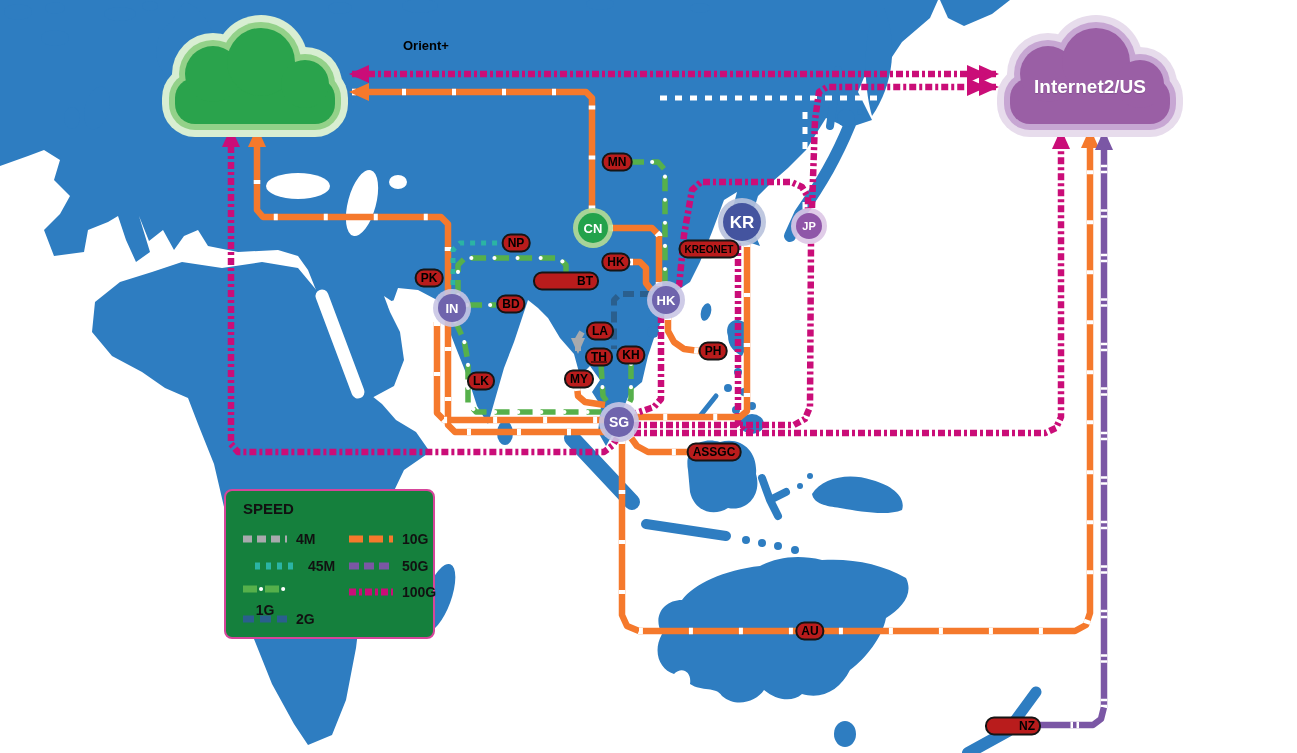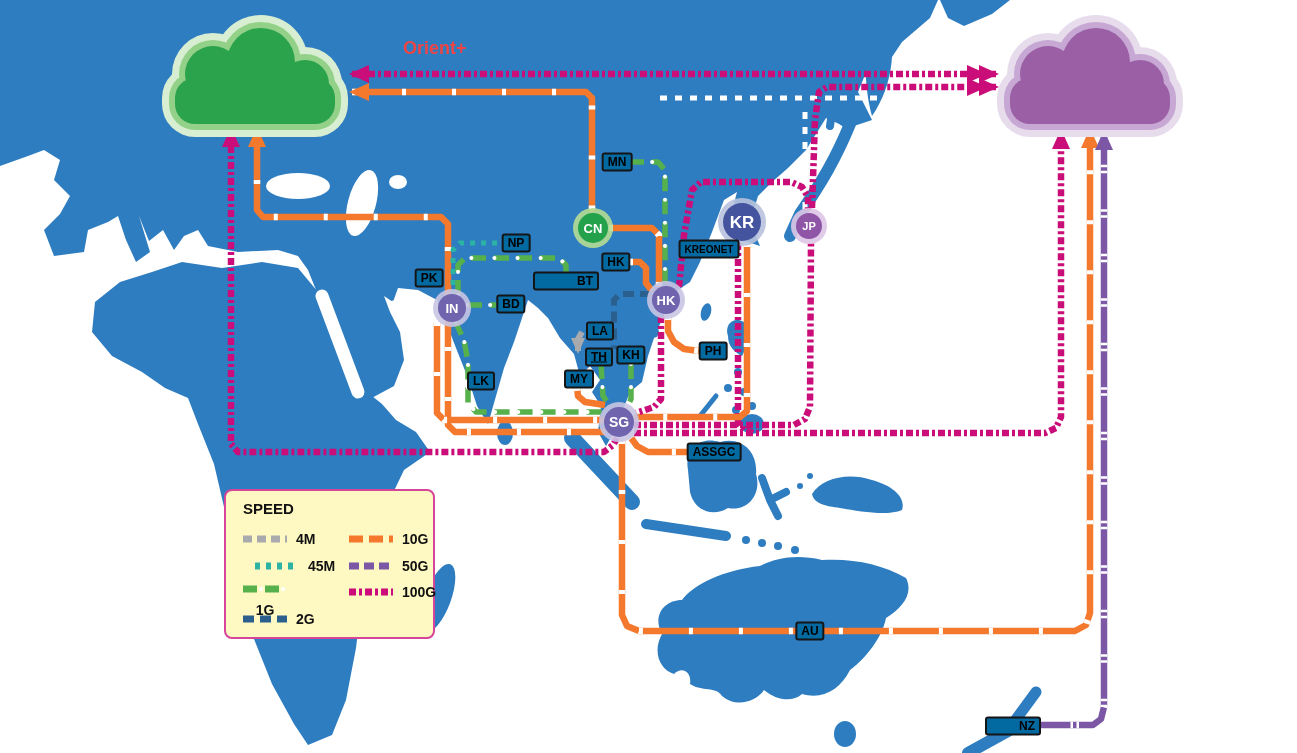--- a/index.html
+++ b/index.html
@@ -1,25 +1,25 @@
 <!DOCTYPE html>
 <html><head>
 <meta charset="utf-8">
 <style>
   html,body{margin:0;padding:0;background:#fff;}
   #stage{position:relative;width:1297px;height:753px;overflow:hidden;background:#fff;
          font-family:"Liberation Sans",sans-serif;}
   #netmap{position:absolute;left:0;top:0;}
-  .maplabel{position:absolute;transform:translate(-50%,-50%);background:#0369a1;
-    border:2px solid #151515;border-radius:3px;padding:0 4px;font-weight:bold;
+  .maplabel{position:absolute;transform:translate(-50%,-50%);background:#b91c1c;
+    border:2px solid #151515;border-radius:9px;padding:0 4px;font-weight:bold;
     font-size:12px;line-height:15px;color:#000;white-space:nowrap;z-index:6;}
   .cloudtext{position:absolute;width:180px;text-align:center;color:#fff;font-weight:bold;
     font-size:21px;z-index:7;text-shadow:0 1px 1px rgba(0,0,0,.15);}
-  #orient-label{position:absolute;font-weight:bold;font-size:18px;color:#ef4444;z-index:7;}
-  #legend{position:absolute;left:224px;top:489px;width:211px;height:150px;background:#fef9c3;
+  #orient-label{position:absolute;font-weight:bold;font-size:13px;color:#000000;z-index:7;}
+  #legend{position:absolute;left:224px;top:489px;width:211px;height:150px;background:#15803d;
     border:2px solid #d6459a;border-radius:8px;z-index:8;box-sizing:border-box;}
   #legend .ltitle{font-weight:bold;font-size:15px;color:#111;margin:9px 0 8px 17px;}
   .lrow{position:absolute;display:flex;align-items:center;gap:8px;}
   .lrow span{font-weight:bold;font-size:14px;color:#111;}
 </style>
 </head>
 <body>
 
 <div id="stage">
   <svg id="netmap" width="1297" height="753" viewBox="0 0 1297 753">
@@ -221,20 +221,21 @@
           <text x="666" y="304.68" text-anchor="middle" fill="#fff" font-family="&quot;Liberation Sans&quot;,sans-serif" font-weight="bold" font-size="13">HK</text>
         </g>
         <g>
           <circle cx="619" cy="422" r="20" fill="#c9c5e4" fill-opacity="0.9"></circle>
           <circle cx="619" cy="422" r="15" fill="#6f64ad"></circle>
           <text x="619" y="427.04" text-anchor="middle" fill="#fff" font-family="&quot;Liberation Sans&quot;,sans-serif" font-weight="bold" font-size="14">SG</text>
         </g>
       </g>
   </svg>
 
+  <div class="cloudtext" id="i2-text" style="font-size: 19px; left: 1000px; top: 76px;">Internet2/US</div>
   <div id="orient-label" style="left:403px;top:38px;">Orient+</div>
 
   <div id="labels-layer">
       <div class="maplabel" style="left: 617px; top: 162px;">MN</div>
       <div class="maplabel" style="left: 516px; top: 243px;">NP</div>
       <div class="maplabel" style="left: 429px; top: 278px;">PK</div>
       <div class="maplabel" style="left: 566px; top: 281px; padding-left: 42px;">BT</div>
       <div class="maplabel" style="left: 511px; top: 304px;">BD</div>
       <div class="maplabel" style="left: 616px; top: 262px;">HK</div>
       <div class="maplabel" style="left: 709px; top: 249px; font-size: 10px;">KREONET</div>

